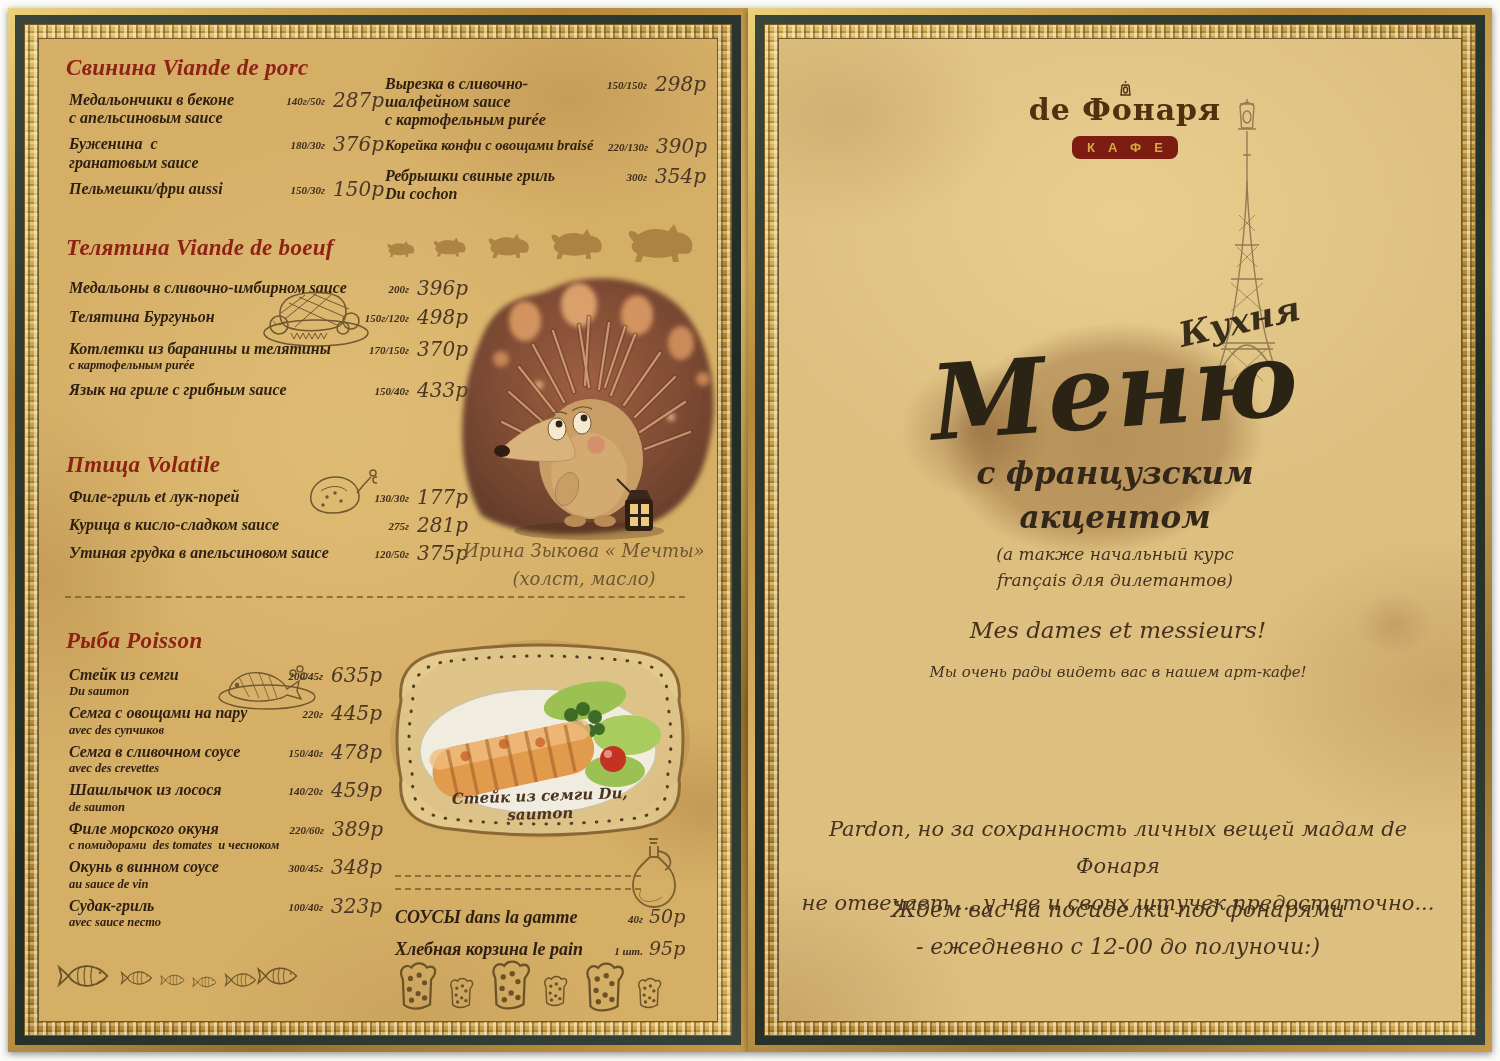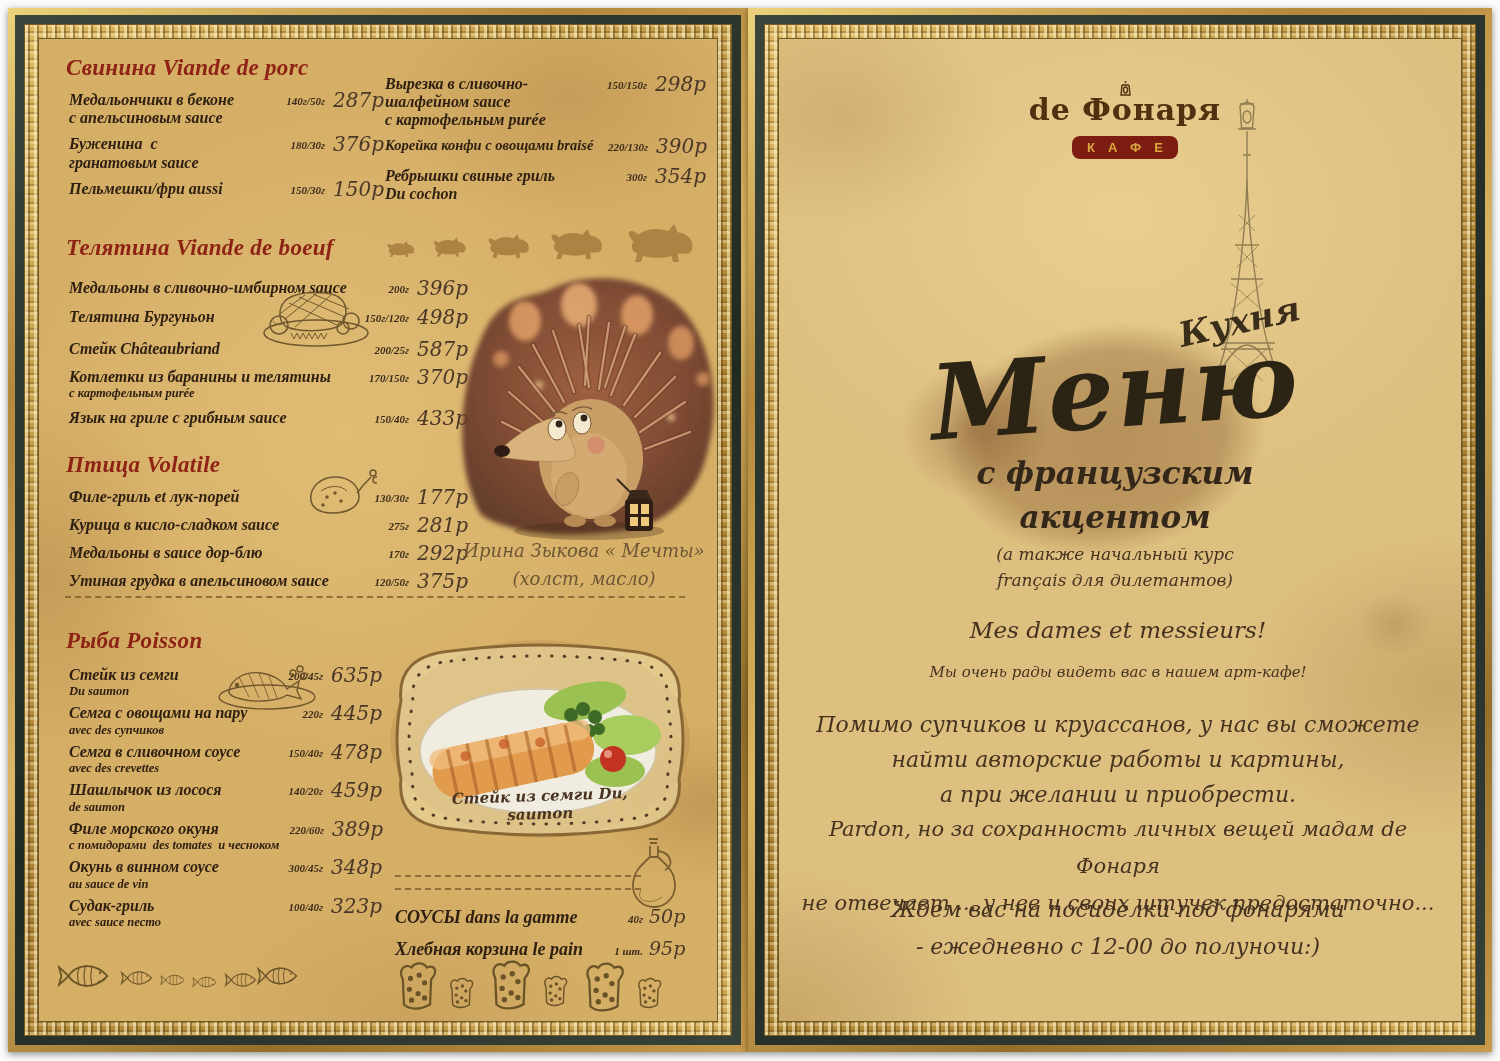--- a/index.html
+++ b/index.html
@@ -173,27 +173,20 @@
       </div>
       <div class="row" style="margin-bottom:13px;">
         <div class="nm">
                   <span class="main">Телятина Бургуньон</span>
                 </div>
         <span class="amt">150г/120г</span>
         <span class="pr">498р</span>
       </div>
       <div class="row" style="margin-bottom:9px;">
         <div class="nm">
-                  <span class="main">Стейк Châteaubriand</span>
-                </div>
-        <span class="amt">200/25г</span>
-        <span class="pr">587р</span>
-      </div>
-      <div class="row" style="margin-bottom:9px;">
-        <div class="nm">
                   <span class="main">Котлетки из баранины и телятины</span>
                   <span class="sub">с картофельным purée</span>
                 </div>
         <span class="amt">170/150г</span>
         <span class="pr">370р</span>
       </div>
       <div class="row">
         <div class="nm">
                   <span class="main">Язык на гриле с грибным sauce</span>
                 </div>
@@ -223,27 +216,20 @@
                 </div>
         <span class="amt">130/30г</span>
         <span class="pr">177р</span>
       </div>
       <div class="row" style="margin-bottom:9px;">
         <div class="nm">
                   <span class="main">Курица в кисло-сладком sauce</span>
                 </div>
         <span class="amt">275г</span>
         <span class="pr">281р</span>
-      </div>
-      <div class="row" style="margin-bottom:9px;">
-        <div class="nm">
-                  <span class="main">Медальоны в sauce дор-блю</span>
-                </div>
-        <span class="amt">170г</span>
-        <span class="pr">292р</span>
       </div>
       <div class="row">
         <div class="nm">
                   <span class="main">Утиная грудка в апельсиновом sauce</span>
                 </div>
         <span class="amt">120/50г</span>
         <span class="pr">375р</span>
       </div>
     </div>
 
@@ -511,25 +497,20 @@
       <div class="sub-title">с французским</div>
       <div class="sub-title">акцентом</div>
     </div>
     <div class="abs notes" style="left:16px;top:502px;width:640px;">
       <div>(а также начальный курс</div>
       <div>français для дилетантов)</div>
     </div>
 
     <div class="abs script" style="left:16px;top:578px;width:646px;font-size:23px;">Mes dames et messieurs!</div>
     <div class="abs script" style="left:16px;top:624px;width:646px;font-size:15px;">Мы очень рады видеть вас в нашем арт-кафе!</div>
-    <div class="abs script" style="left:16px;top:668px;width:646px;font-size:22px;line-height:35px;">
-      <div>Помимо супчиков и круассанов, у нас вы сможете</div>
-      <div>найти авторские работы и картины,</div>
-      <div>а при желании и приобрести.</div>
-    </div>
     <div class="abs script" style="left:10px;top:772px;width:658px;font-size:21px;line-height:37px;">
       <div>Pardon, но за сохранность личных вещей мадам de Фонаря</div>
       <div>не отвечает ...  у нее и своих штучек предостаточно...</div>
     </div>
     <div class="abs script" style="left:16px;top:852px;width:646px;font-size:22px;line-height:37px;">
       <div>Ждем вас на посиделки под фонарями</div>
       <div>- ежедневно с 12-00 до полуночи:)</div>
     </div>
 
   </div>

